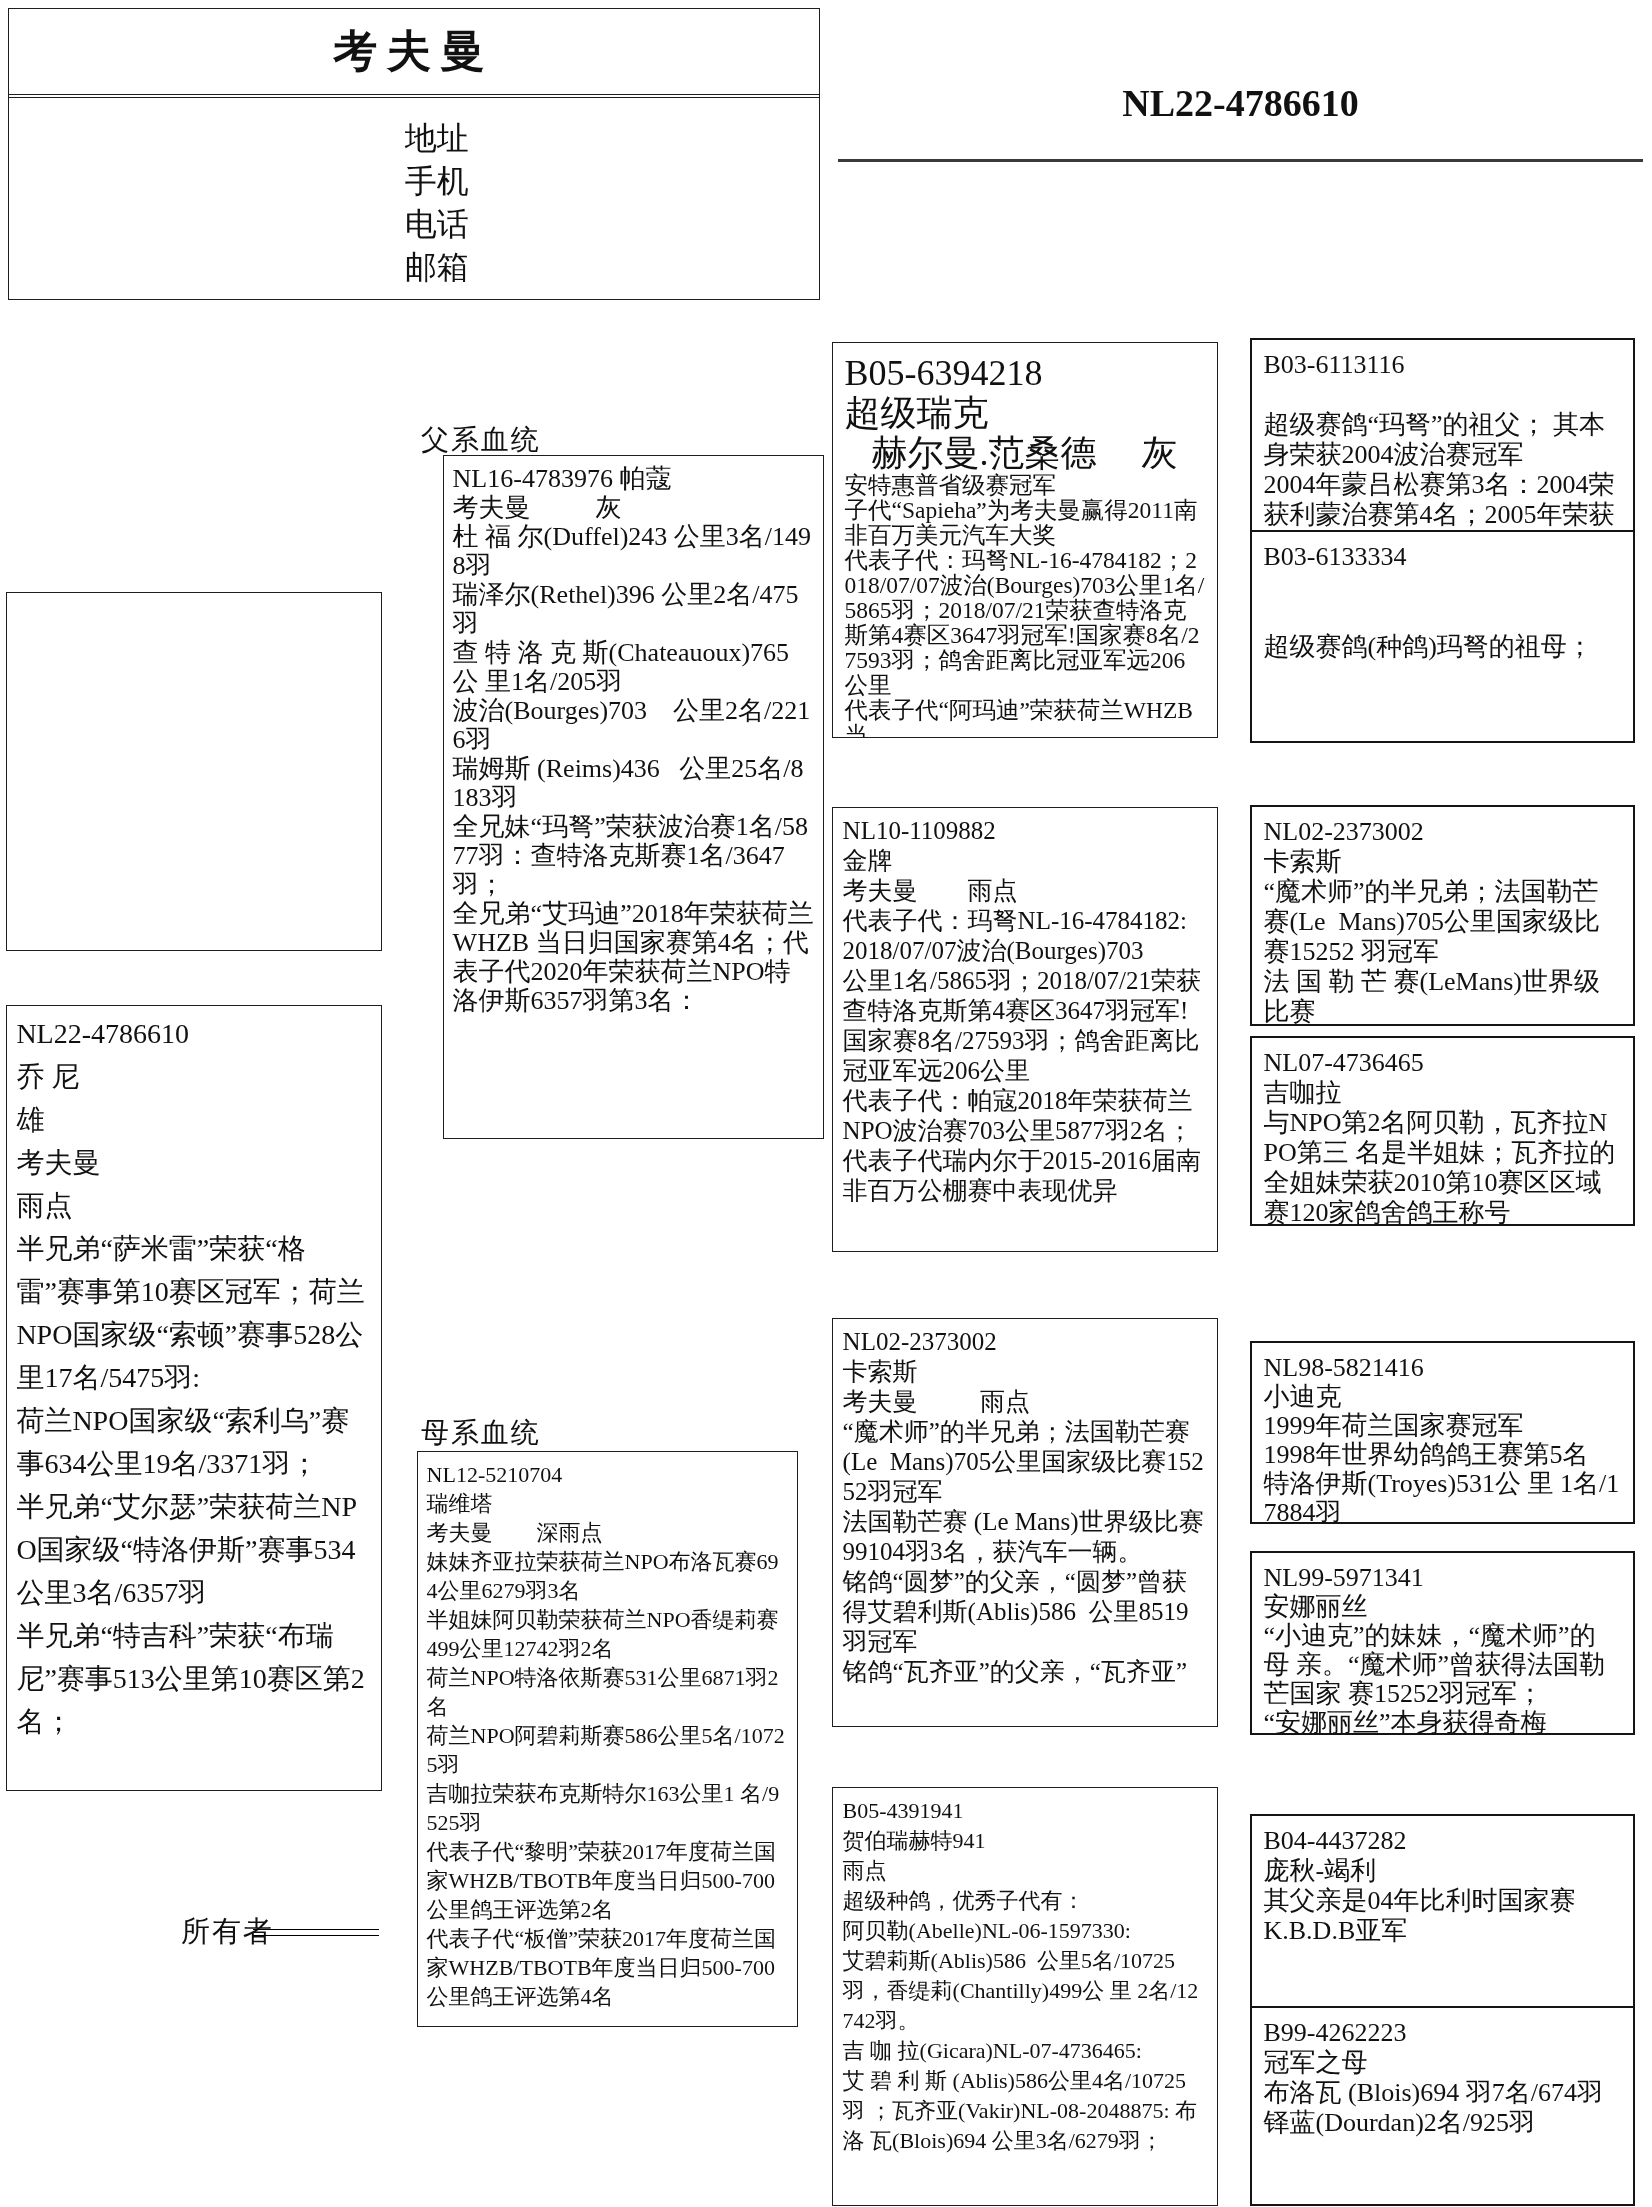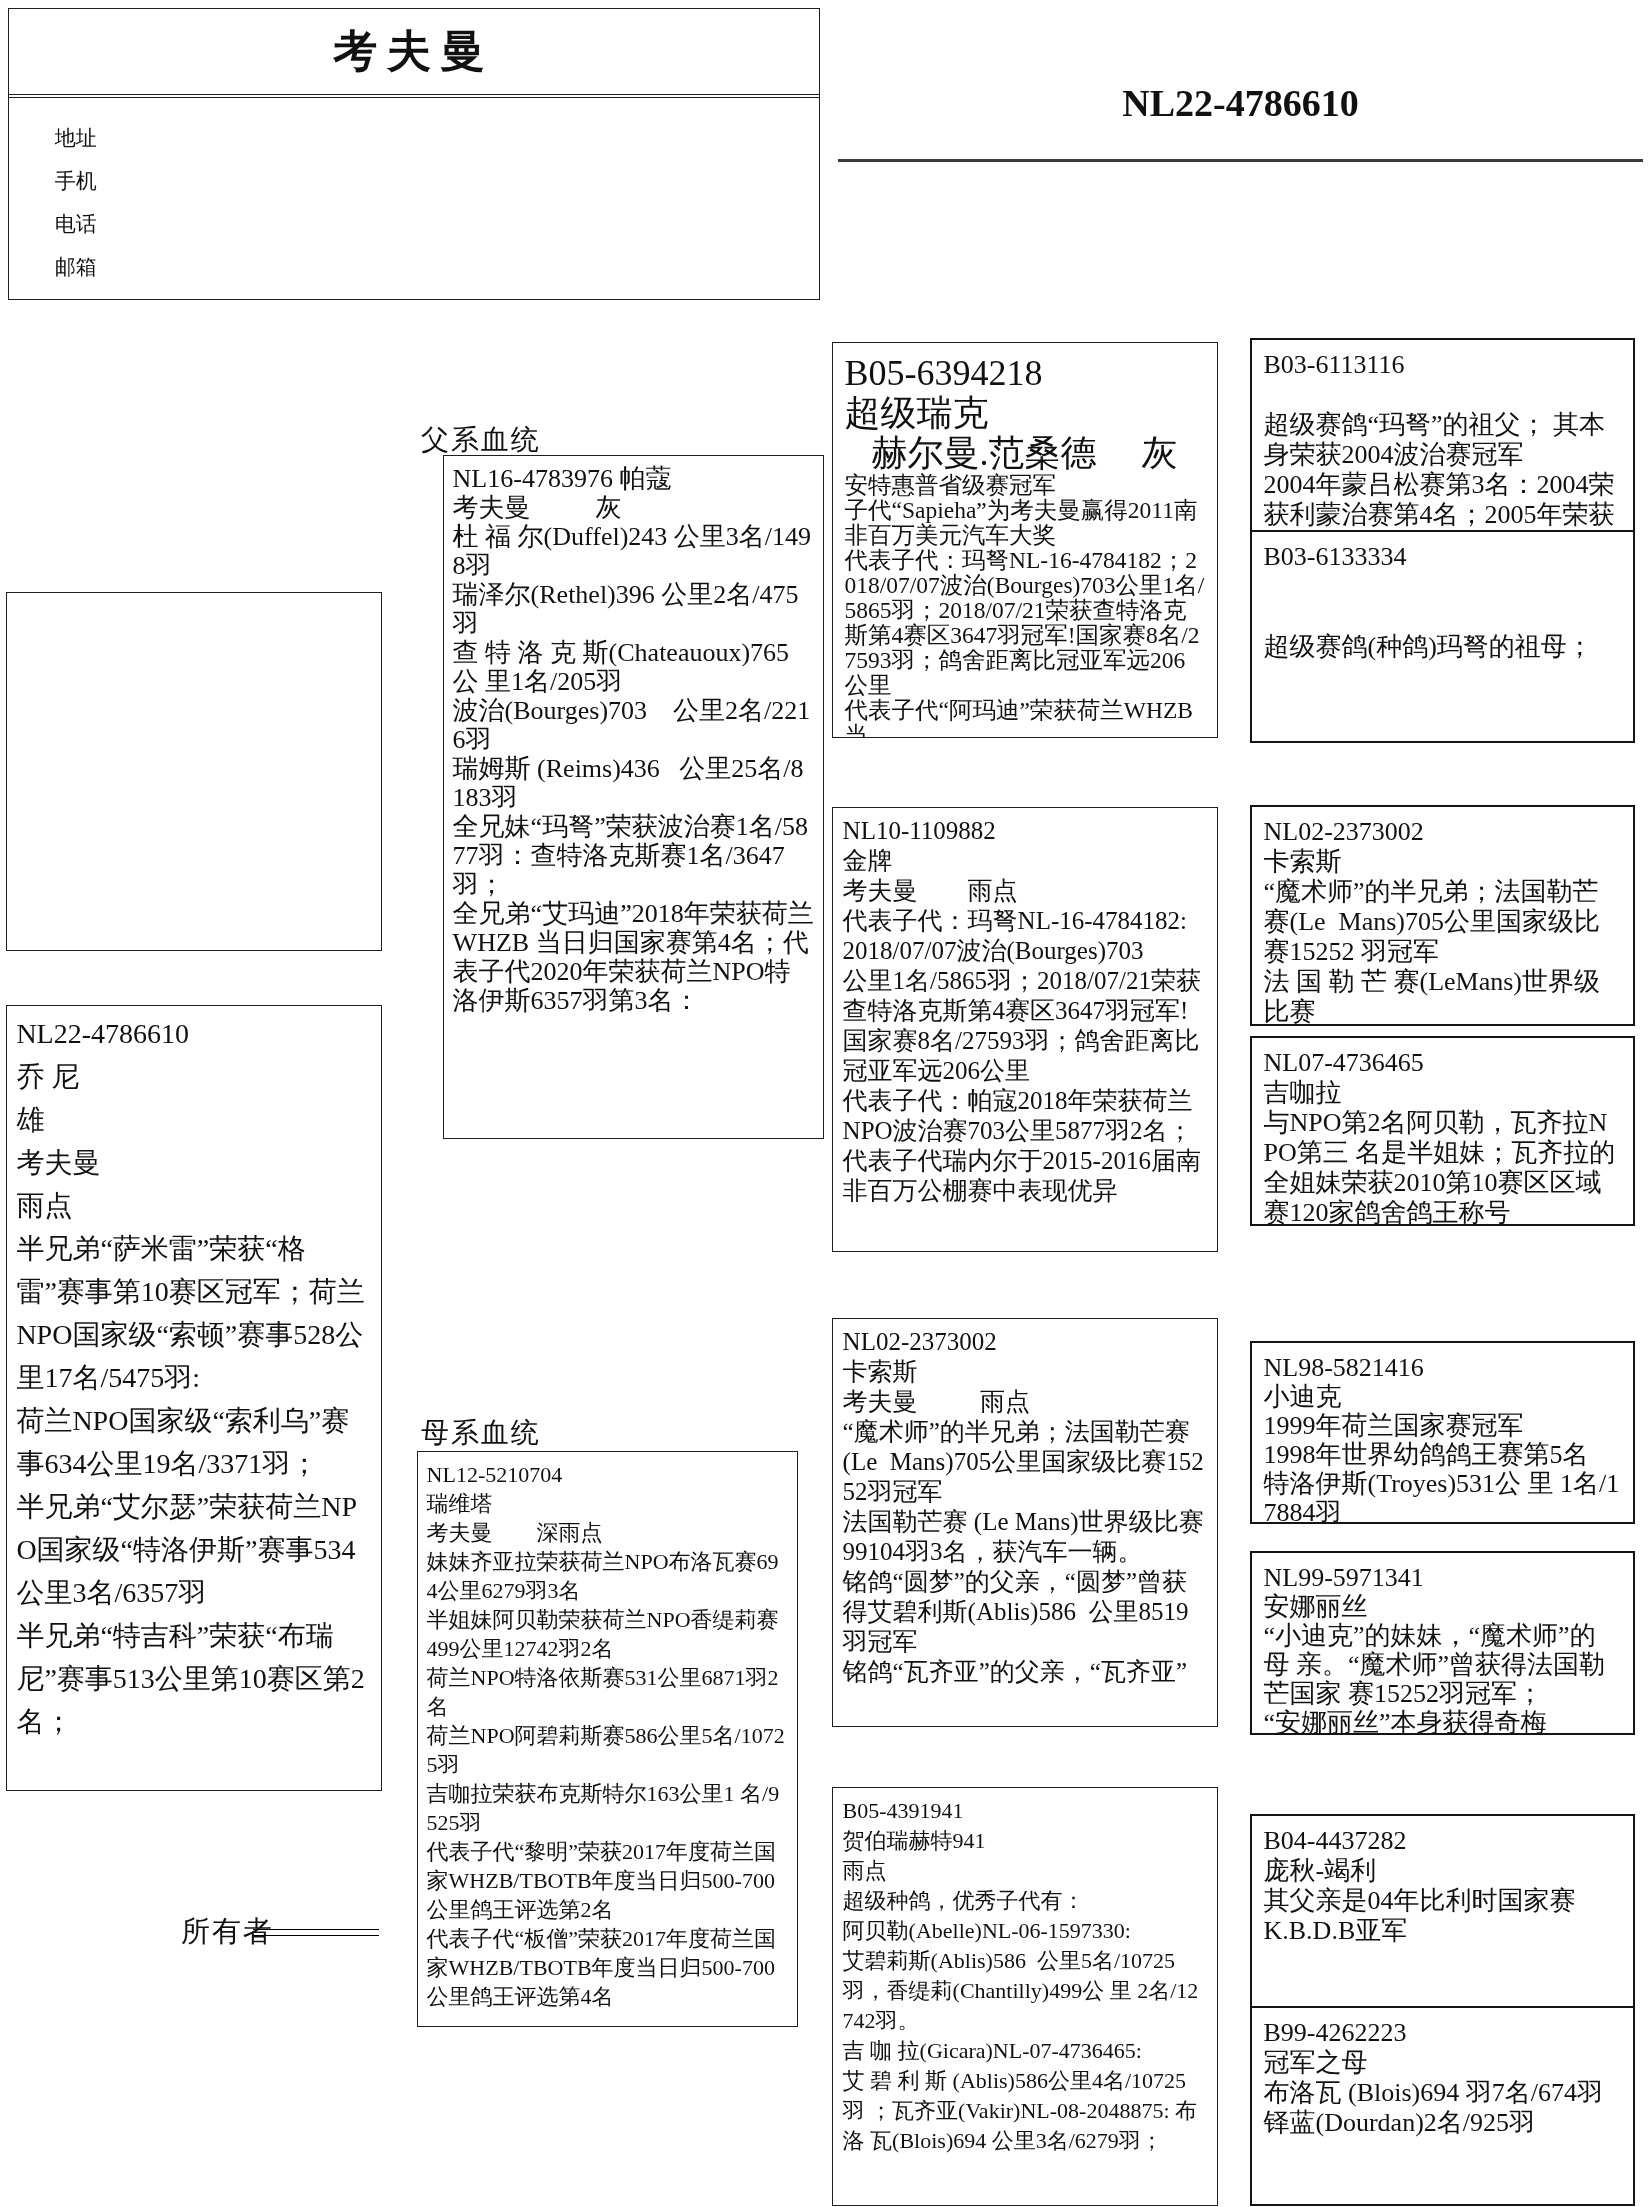--- a/index.html
+++ b/index.html
@@ -7,21 +7,21 @@
         font-family:"Liberation Serif","DejaVu Serif",serif;color:#111;}
   .box{position:absolute;border:1.9px solid #1e1e1e;box-sizing:border-box;overflow:hidden;background:#fff;}
   .line{white-space:pre-wrap;word-break:break-all;}
   .line:empty::before{content:"\00a0";}
 
   
   .breeder-card{position:absolute;left:7.7px;top:7.7px;width:812px;height:292px;
                 border:1.9px solid #1e1e1e;box-sizing:border-box;}
   .bc-header{height:85px;border-bottom:4.8px double #1e1e1e;display:flex;align-items:center;justify-content:center;
              font-size:44px;font-weight:bold;letter-spacing:9.6px;}
-  .bc-body{padding:19px 0 0 46px;font-size:21px;}
+  .bc-body{padding:19px 0 0 46px;font-size:32px;text-align:center;}
   .bc-body .line{line-height:43px;}
 
   
   .ring-title{position:absolute;left:838px;top:81px;width:805px;text-align:center;
               font-size:38px;font-weight:bold;font-family:"Liberation Serif","DejaVu Serif",serif;}
   .ring-rule{position:absolute;left:838px;top:159px;width:805px;height:2.9px;background:#3a3a3a;}
 
   
   .photo-box{left:5.8px;top:592px;width:376px;height:359px;}
   .subject-box{left:5.8px;top:1005px;width:376px;height:786px;padding:5.8px 9.6px;font-size:28px;}

